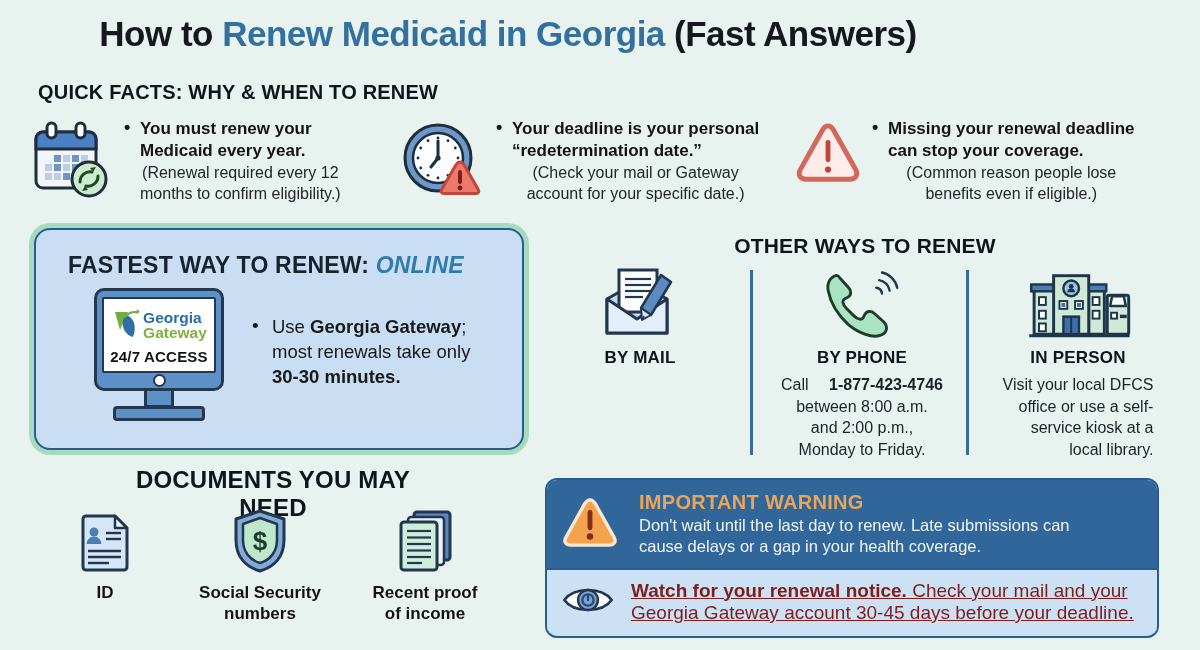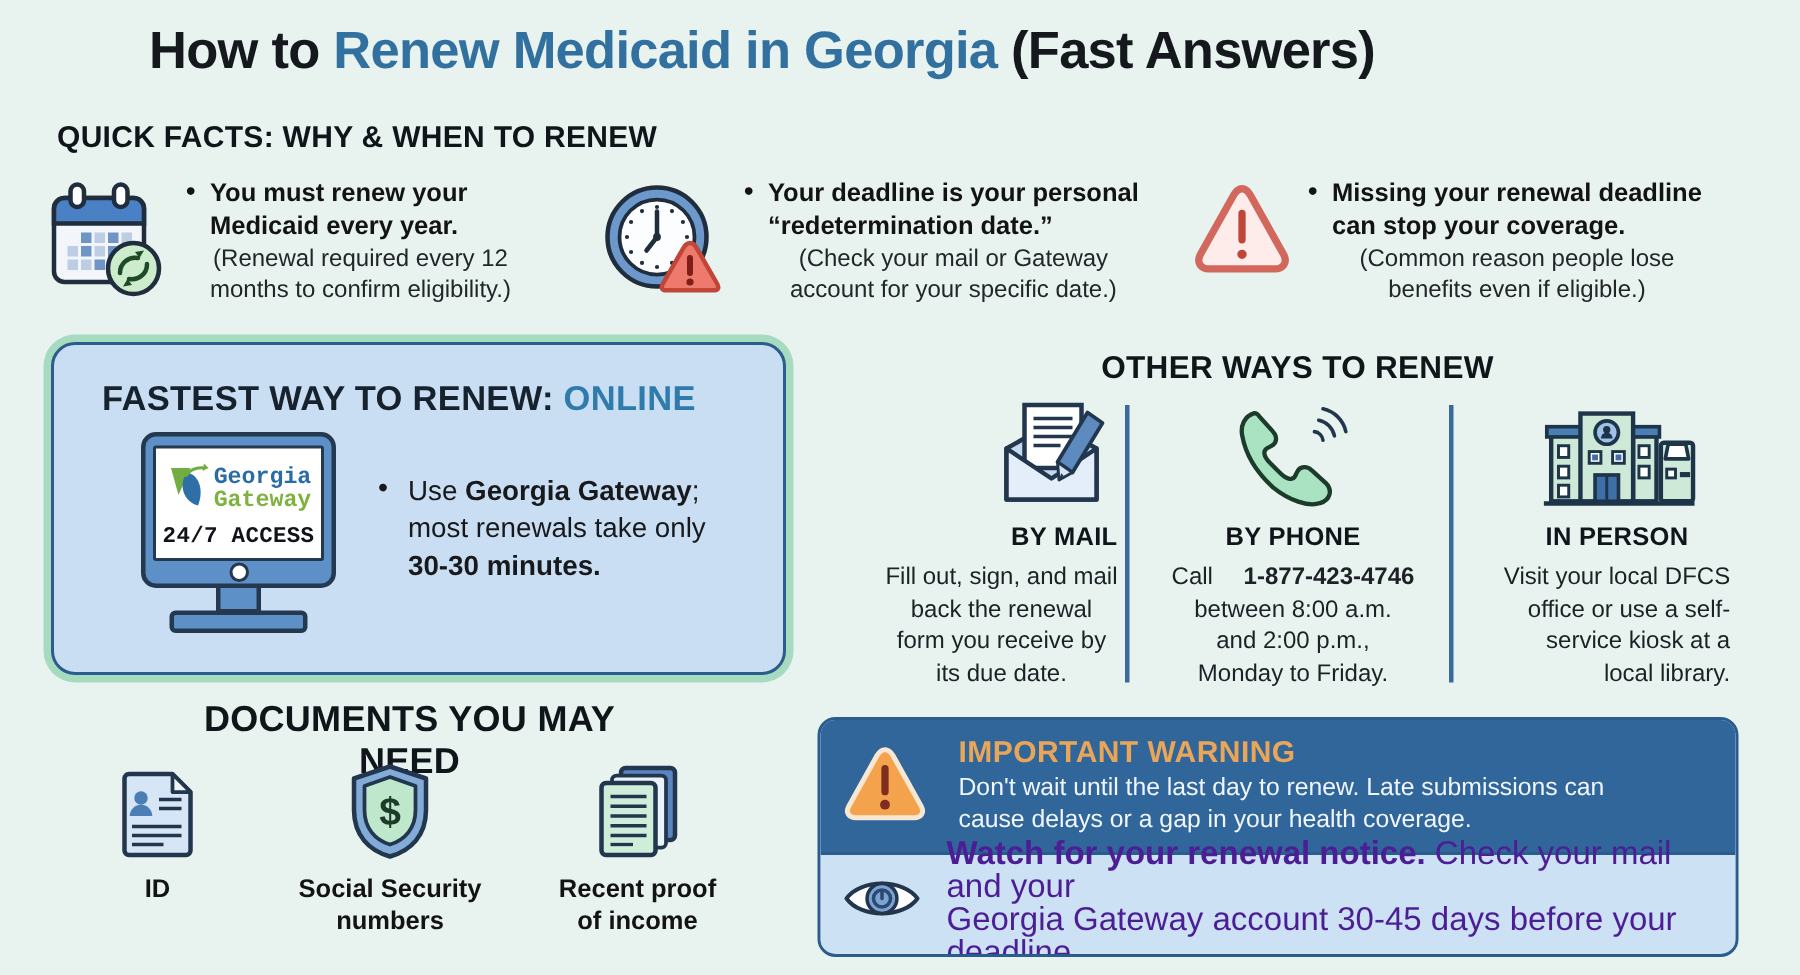--- a/index.html
+++ b/index.html
@@ -17,24 +17,24 @@
   .qf-icon{flex:0 0 auto;}
   .qf-textcol{position:relative;margin-left:8px;}
   .qf-bold{position:relative;font-size:17px;line-height:21.5px;font-weight:700;color:#131313;white-space:pre-line;padding-left:18px;}
   .qf-bullet{position:absolute;left:2px;top:-1px;font-size:18px;}
   .qf-note{font-size:16px;line-height:21px;color:#232629;white-space:pre-line;padding-left:18px;margin-top:1px;text-align:center;}
 
   
   .online-box{position:absolute;left:34px;top:228px;width:486px;height:218px;background:#c9def2;
               border:2.5px solid #2b5c8e;border-radius:16px;box-shadow:0 0 0 5px #a6dbc0;}
   .online-heading{position:absolute;left:32px;top:22px;font-size:23px;font-weight:800;color:#16222e;letter-spacing:0.2px;}
-  .online-heading .hl{color:#2f7bab;}
+  .online-heading .hl{color:#2f7bab;font-style:italic;}
   .monitor{position:absolute;left:58px;top:58px;width:130px;}
   .monitor-frame{background:#5e90c8;border:3px solid #24384f;border-radius:10px;padding:6px 5px 0;}
-  .monitor-screen{background:#ffffff;border:2px solid #24384f;border-radius:2px;padding:7px 2px 6px;text-align:center;font-family:Liberation Mono, monospace;}
+  .monitor-screen{background:#ffffff;border:2px solid #24384f;border-radius:2px;padding:7px 2px 6px;text-align:center;}
   .gg-logo{display:flex;justify-content:center;align-items:center;gap:2px;}
   .gg-text{text-align:left;font-weight:800;font-size:15.5px;line-height:15px;}
   .gg-georgia{display:block;color:#2a6da6;}
   .gg-gateway{display:block;color:#7fb23e;}
   .gg-caption{font-size:15px;font-weight:800;color:#101418;margin-top:4px;letter-spacing:0.2px;}
   .monitor-chin{height:15px;display:flex;align-items:center;justify-content:center;}
   .monitor-dot{width:9px;height:9px;border-radius:50%;background:#fff;border:2.5px solid #24384f;}
   .monitor-neck{width:24px;height:14px;background:#5e90c8;border:3px solid #24384f;border-top:none;margin:0 auto;}
   .monitor-base{width:86px;height:9px;background:#5e90c8;border:3px solid #24384f;border-radius:4px;margin:-2px auto 0;}
   .online-bullet{position:absolute;left:216px;top:84px;width:256px;font-size:18.5px;line-height:25px;
@@ -61,21 +61,21 @@
 
   
   .warning-box{position:absolute;left:545px;top:478px;width:610px;height:156px;border:2.5px solid #2b5c8e;
                border-radius:12px;overflow:hidden;background:#cce1f4;}
   .warn-top{height:88px;background:#31669a;display:flex;align-items:center;padding:0 12px 0 14px;}
   .warn-triangle{flex:0 0 auto;}
   .warn-textcol{margin-left:20px;}
   .warn-heading{font-size:20px;font-weight:800;color:#e9a558;letter-spacing:0.3px;}
   .warn-body{font-size:16.5px;line-height:21.5px;color:#f0f6fc;white-space:pre-line;margin-top:1px;}
   .warn-bottom{height:63px;border-top:2.5px solid #2b5c8e;display:flex;align-items:center;padding:0 12px 0 14px;background:#cce1f4;}
-  .notice-text{margin-left:16px;font-size:22px;line-height:22px;color:#4c1d95;white-space:pre-line;}
+  .notice-text{margin-left:16px;font-size:19px;line-height:22px;color:#7f1d1d;white-space:pre-line;text-decoration:underline;}
   .notice-text .b{font-weight:800;}
 </style>
 </head>
 <body>
 
 <div class="page">
 
   <div class="title"><span>How to </span><span class="hl">Renew Medicaid in Georgia</span><span> (Fast Answers)</span></div>
 
   <div class="qf-heading">QUICK FACTS: WHY &amp; WHEN TO RENEW</div>
@@ -190,40 +190,36 @@
       <div class="monitor-neck"></div>
       <div class="monitor-base"></div>
     </div>
     <div class="online-bullet"><span class="ob-bullet">•</span><span>Use </span><span class="b">Georgia Gateway</span><span>;
 most renewals take only
 </span><span class="b">30-30 minutes.</span></div>
   </div>
 
   <div class="ow-heading">OTHER WAYS TO RENEW</div>
 
-  <div class="ow-col" style="left:535px;align-items:flex-end;">
+  <div class="ow-col" style="left:535px;">
     <div class="ow-iconwrap">
       <svg width="82" height="76" viewBox="0 0 82 76">
         <path d="M8 34 L38 17 L68 34 V68 H8 Z" fill="#c6d8ee" stroke="#22364e" stroke-width="3" stroke-linejoin="round"></path>
         <rect x="20" y="5" width="38" height="42" fill="#ffffff" stroke="#22364e" stroke-width="3"></rect>
         <line x1="26" y1="14" x2="52" y2="14" stroke="#22364e" stroke-width="2.2"></line>
         <line x1="26" y1="20" x2="52" y2="20" stroke="#22364e" stroke-width="2.2"></line>
         <line x1="26" y1="26" x2="52" y2="26" stroke="#22364e" stroke-width="2.2"></line>
         <line x1="26" y1="32" x2="44" y2="32" stroke="#22364e" stroke-width="2.2"></line>
         <path d="M8 34 V68 H68 V34 L38 54 Z" fill="#e4eefa" stroke="#22364e" stroke-width="3" stroke-linejoin="round"></path>
         <path d="M62 10 L72 17 L52 50 L42 43 Z" fill="#5d8bc0" stroke="#22364e" stroke-width="2.5" stroke-linejoin="round"></path>
         <path d="M52 50 L42 43 L43 55 Z" fill="#d9e4f2" stroke="#22364e" stroke-width="2" stroke-linejoin="round"></path>
         <path d="M43 55 L46 52 L44.5 50.5 Z" fill="#22364e"></path>
       </svg>
     </div>
     <div class="ow-label">BY MAIL</div>
-    <div class="ow-body">Fill out, sign, and mail
-back the renewal
-form you receive by
-its due date.</div>
   </div>
 
   <div class="ow-divider" style="left:750px;"></div>
 
   <div class="ow-col" style="left:757px;">
     <div class="ow-iconwrap">
       <svg width="80" height="72" viewBox="0 0 84 74">
         <path d="M15 8 C8 10 5 17 6.5 24 C9 38 17 50 28 60 C39 69 53 74 61 71 C68 69 70 62 65 57 L55 48 C52 45 47 45 45 49 L43.5 52 C42 55 38 55 33 50 L26 43 C21 38 21 34 24 32.5 L27 31 C31 29 31 24 28 21 L19 11 C18 9.5 16.5 8 15 8 Z" fill="#a9e3c1" stroke="#1d3b2a" stroke-width="3" stroke-linejoin="round"></path>
         <path d="M57 21 a7 7 0 0 1 6 6" fill="none" stroke="#22364e" stroke-width="2.5" stroke-linecap="round"></path>
         <path d="M60 13 a14 14 0 0 1 11 11" fill="none" stroke="#22364e" stroke-width="2.5" stroke-linecap="round"></path>

